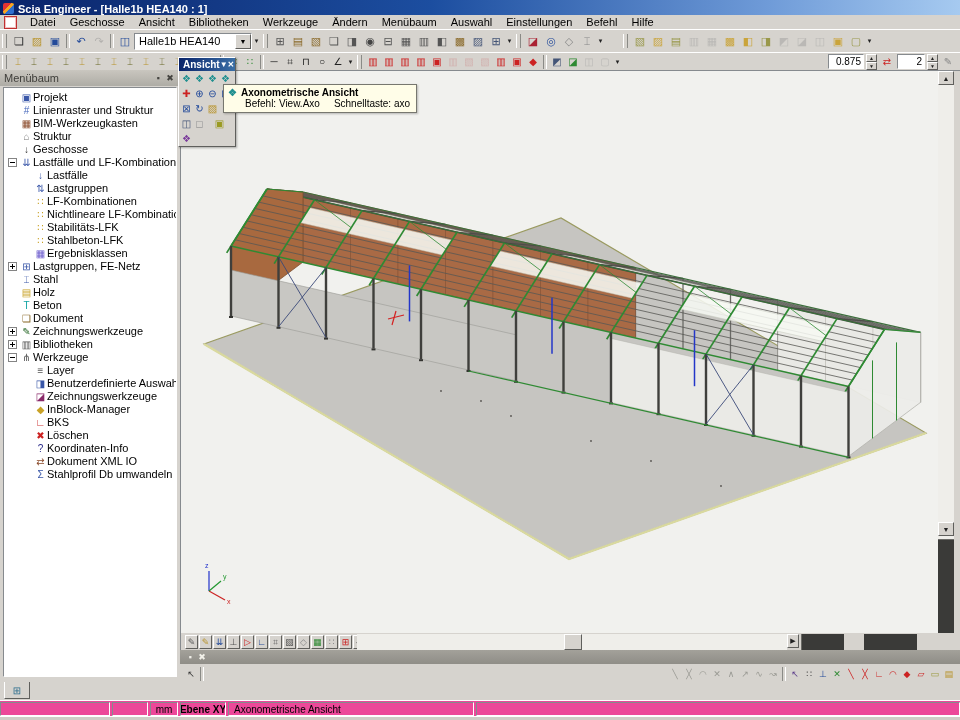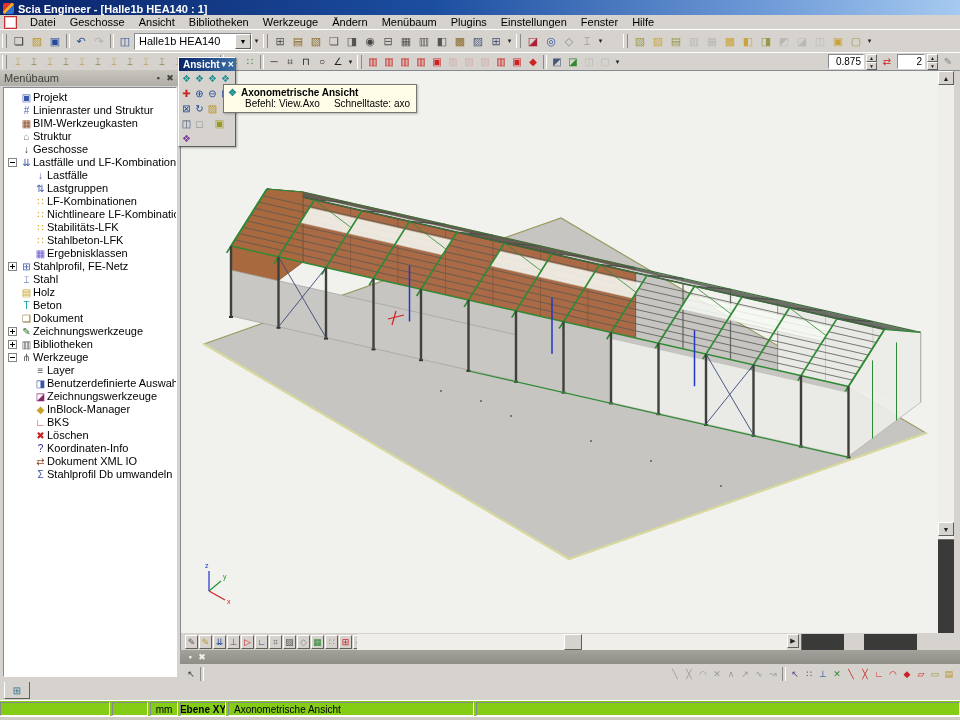--- a/index.html
+++ b/index.html
@@ -112,21 +112,21 @@
   #cmdtitle .ptlabel{flex:1;}
   #cmdtitle .ptbtn{color:#f2f1ea;}
   #cmdtools{height:19px;display:flex;align-items:center;padding:0 4px;}
   .snapi{width:14px;height:15px;display:flex;align-items:center;justify-content:center;font-size:9px;}
   #cmdinputwrap{margin:0 2px;height:15px;background:#fff;border:1px solid;border-color:#868a8e #fff #fff #868a8e;
     display:flex;align-items:center;}
   #cmdinput{border:none;outline:none;font-family:"Liberation Sans",sans-serif;font-size:11px;
     width:100%;height:13px;padding-left:3px;background:transparent;}
 
   
-  #statusbar{left:0;top:700px;width:960px;height:16px;background:#84cc16;display:flex;gap:2px;
+  #statusbar{left:0;top:700px;width:960px;height:16px;background:#ec4899;display:flex;gap:2px;
     padding-top:1px;box-sizing:border-box;border-top:1px solid #fff;}
   .scell{height:14px;box-sizing:border-box;border:1px solid;border-color:#868a8e #fff #fff #868a8e;
     font-size:10px;display:flex;align-items:center;justify-content:center;white-space:nowrap;overflow:hidden;}
   #substatus{left:0;top:716px;width:960px;height:4px;background:#cfccc6;border-top:1px solid #fff;}
 </style>
 </head>
 <body>
 
 <div id="titlebar" class="abs">
   <div id="appicon"></div>
@@ -135,23 +135,23 @@
 
 <div id="menubar" class="abs">
   <div id="menudocicon"></div>
 <div class="menuitem">Datei</div>
     <div class="menuitem">Geschosse</div>
     <div class="menuitem">Ansicht</div>
     <div class="menuitem">Bibliotheken</div>
     <div class="menuitem">Werkzeuge</div>
     <div class="menuitem">Ändern</div>
     <div class="menuitem">Menübaum</div>
-    <div class="menuitem">Plugins</div>
+    <div class="menuitem">Auswahl</div>
     <div class="menuitem">Einstellungen</div>
-    <div class="menuitem">Fenster</div>
+    <div class="menuitem">Befehl</div>
     <div class="menuitem">Hilfe</div>
   </div>
 
 <div id="tb1" class="abs tbrow">
     <div class="grip"></div>
     <div class="tbi">
       <span style="color: rgb(51, 51, 51);">❏</span>
     </div>
     <div class="tbi">
       <span style="color: rgb(184, 147, 42);">▨</span>
@@ -482,21 +482,21 @@
       </div>
       <div class="trow">
         <span class="tspace"></span>
         <span style="width: 14px; flex: 0 0 auto;"></span>
         <span class="ticon" style="color: rgb(106, 90, 205);">▦</span>
         <span class="tlabel">Ergebnisklassen</span>
       </div>
       <div class="trow">
         <span class="tbox plus"></span>
         <span class="ticon" style="color: rgb(58, 87, 168);">⊞</span>
-        <span class="tlabel">Stahlprofil, FE-Netz</span>
+        <span class="tlabel">Lastgruppen, FE-Netz</span>
       </div>
       <div class="trow">
         <span style="width: 14px; flex: 0 0 auto;"></span>
         <span class="ticon" style="color: rgb(58, 87, 168);">⌶</span>
         <span class="tlabel">Stahl</span>
       </div>
       <div class="trow">
         <span style="width: 14px; flex: 0 0 auto;"></span>
         <span class="ticon" style="color: rgb(201, 162, 39);">▤</span>
         <span class="tlabel">Holz</span>

